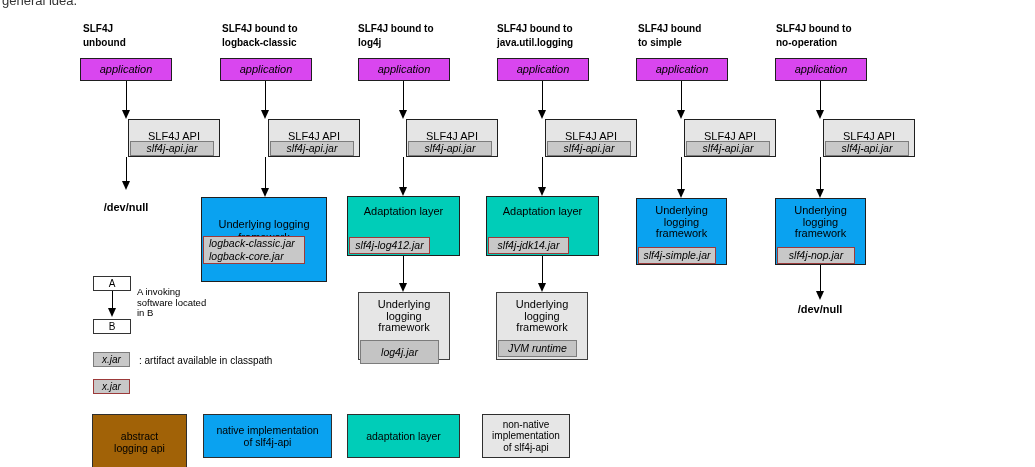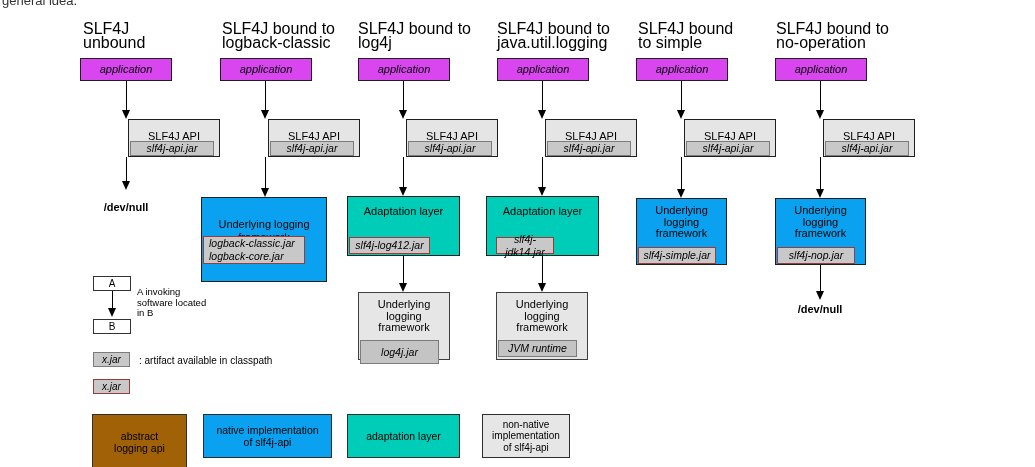--- a/index.html
+++ b/index.html
@@ -1,19 +1,19 @@
 <!DOCTYPE html>
 <html><head>
 <meta charset="utf-8">
 <style>
   html,body{margin:0;padding:0;background:#fff;}
   #page{position:relative;width:1035px;height:467px;background:#fff;overflow:hidden;
         font-family:"Liberation Sans",sans-serif;color:#000;}
   .pre{white-space:pre-line;}
-  .hdr{position:absolute;font-weight:normal;font-size:16px;line-height:13.5px;text-align:left;}
+  .hdr{position:absolute;font-weight:bold;font-size:10px;line-height:13.5px;text-align:left;}
   .box{position:absolute;box-sizing:border-box;border:1px solid #1f1f1f;
        display:flex;flex-direction:column;align-items:center;justify-content:flex-start;
        text-align:center;font-size:11px;line-height:12.5px;}
   .app{background:#d946ef;justify-content:center;font-style:italic;}
   .api{background:#e5e5e5;padding-top:10px;margin-left:48px;}
   .nativebg{background:#0AA2F0;}
   .adaptbg{background:#00CDB8;}
   .graybg{background:#E6E6E6;border-color:#3f3f3f;}
   .jar{position:absolute;box-sizing:border-box;background:#C8C8C8;border:1px solid #7c7c7c;
        font-style:italic;font-size:10.5px;line-height:13px;
@@ -99,21 +99,21 @@
   <div class="vline" style="left:542px;top:81px;height:29px;"></div>
   <div class="ahead" style="left:538px;top:110px;"></div>
   <div class="box api" style="left:497px;top:119px;width:92px;height:38px;">
     <span>SLF4J API</span>
     <span class="jar" style="left:1px;top:21px;width:84px;height:15px;">slf4j-api.jar</span>
   </div>
   <div class="vline" style="left:542px;top:157px;height:30px;"></div>
   <div class="ahead" style="left:538px;top:187px;"></div>
   <div class="box adaptbg" style="left:486px;top:196px;width:113px;height:60px;padding-top:8px;">
     <span>Adaptation layer</span>
-    <span class="jar binding" style="left:9px;top:40px;width:58px;height:17px;">slf4j-jdk14.jar</span>
+    <span class="jar binding" style="left:1px;top:40px;width:81px;height:17px;">slf4j-jdk14.jar</span>
   </div>
   <div class="vline" style="left:542px;top:256px;height:27px;"></div>
   <div class="ahead" style="left:538px;top:283px;"></div>
   <div class="box graybg" style="left:496px;top:292px;width:92px;height:68px;padding-top:6px;line-height:11.5px;">
     <span class="pre">Underlying
 logging
 framework</span>
     <span class="jar" style="left:1px;top:47px;width:79px;height:17px;background:#C4C4C4;">JVM runtime</span>
   </div>
 

